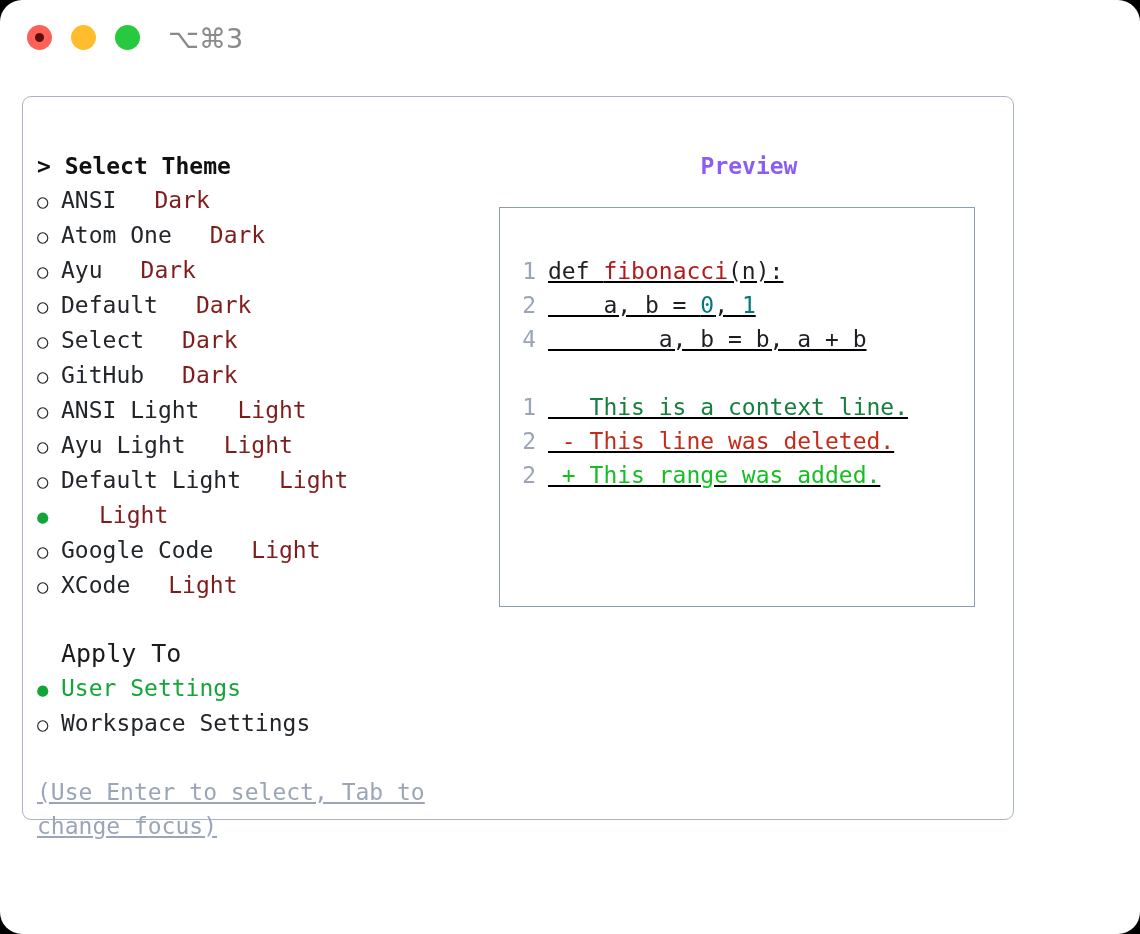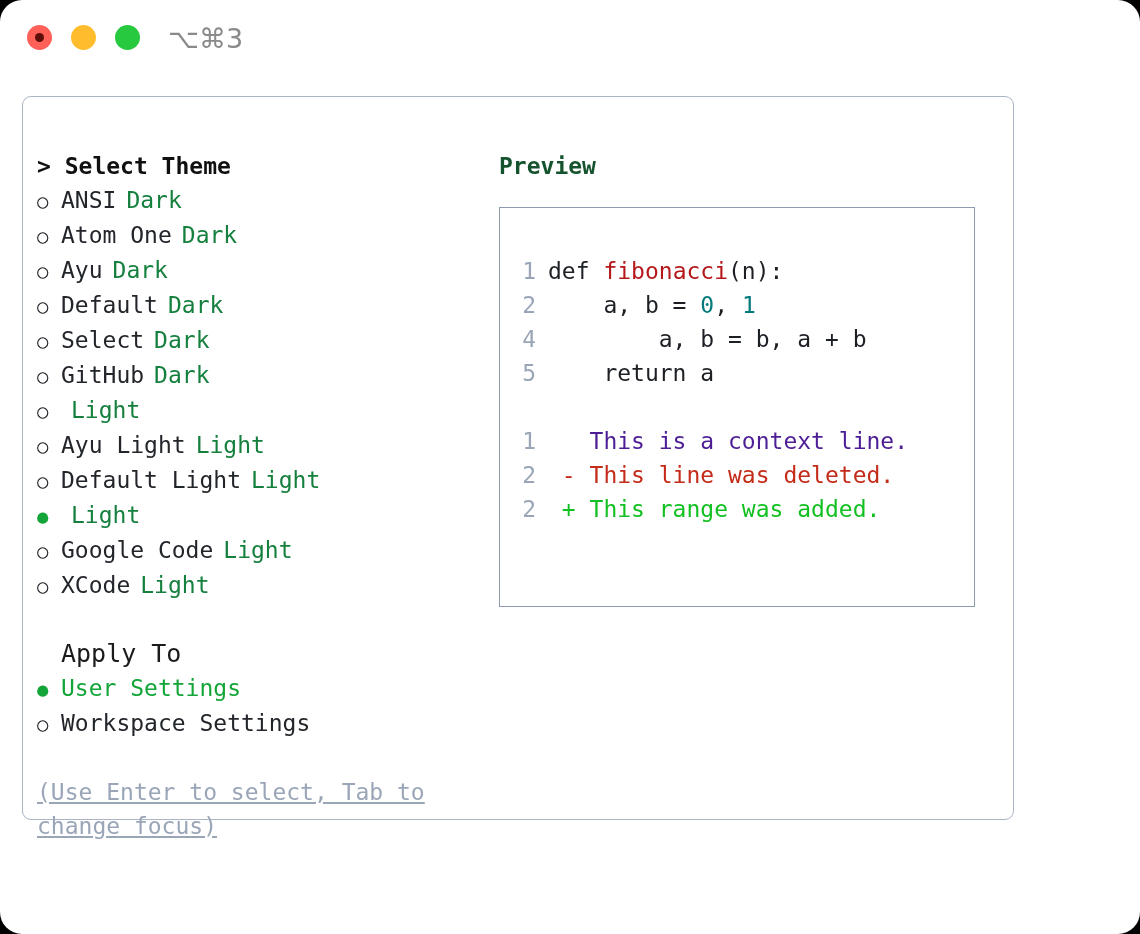--- a/index.html
+++ b/index.html
@@ -121,22 +121,23 @@
     display: inline-block;
     width: 24px;
     flex: 0 0 24px;
     font-size: 19px;
     color: #22252a;
   }
   .opt.selected .bullet { color: #13a538; }
   .opt.selected .opt-label { color: #13a538; }
   .opt-label { color: #22252a; }
   .opt-tag {
-    color: #15803d;
+    color: #7f1d1d;
     padding-left: 10px;
+    margin-left: 28px;
   }
 
   .applyto-block { margin-top: 34px; }
   .applyto-head {
     font-size: 25px;
     line-height: 34px;
     color: #1b1b1b;
     padding-left: 24px;
     white-space: pre;
   }
@@ -155,50 +156,52 @@
   .right-col {
     position: absolute;
     left: 476px;
     top: 52px;
     width: 500px;
   }
   .preview-head {
     font-size: 23px;
     line-height: 34px;
     font-weight: bold;
-    color: #14532d;
+    color: #8b5cf6;
+    text-align: center;
   }
   .preview-box {
     margin-top: 24px;
     width: 476px;
     height: 400px;
     border: 1.6px solid #8e9cb0;
     box-sizing: border-box;
     background: #ffffff;
     padding: 46px 0 12px 10px;
+    text-decoration: underline;
   }
   .code-line {
     font-size: 23px;
     line-height: 34px;
     white-space: pre;
     color: #1c1f24;
   }
   .lno {
     display: inline-block;
     width: 26px;
     text-align: right;
     color: #9aa5b8;
     margin-right: 12px;
   }
   .tok-fn   { color: #b5171b; }
   .tok-num  { color: #007a7a; }
   .tok-call { color: #0a7bbf; }
 
   .diff-gap { height: 34px; }
-  .diff-ctx { color: #4c1d95; margin-top: 48px; }
+  .diff-ctx { color: #15803d; margin-top: 48px; }
   .diff-del { color: #c42b19; }
   .diff-add { color: #13c021; }
 </style>
 </head>
 <body>
 
 <div class="window">
 
   <div class="titlebar">
     <div class="traffic">
@@ -214,21 +217,21 @@
 
       <div class="left-col">
         <div class="section-head">&gt; Select Theme</div>
         <ul class="opt-list" id="theme-list">
             <li class="opt"><span class="bullet">○</span><span class="opt-label">ANSI</span><span class="opt-tag">Dark</span></li>
             <li class="opt"><span class="bullet">○</span><span class="opt-label">Atom One</span><span class="opt-tag">Dark</span></li>
             <li class="opt"><span class="bullet">○</span><span class="opt-label">Ayu</span><span class="opt-tag">Dark</span></li>
             <li class="opt"><span class="bullet">○</span><span class="opt-label">Default</span><span class="opt-tag">Dark</span></li>
             <li class="opt"><span class="bullet">○</span><span class="opt-label">Select</span><span class="opt-tag">Dark</span></li>
             <li class="opt"><span class="bullet">○</span><span class="opt-label">GitHub</span><span class="opt-tag">Dark</span></li>
-            <li class="opt"><span class="bullet">○</span><span class="opt-tag">Light</span></li>
+            <li class="opt"><span class="bullet">○</span><span class="opt-label">ANSI Light</span><span class="opt-tag">Light</span></li>
             <li class="opt"><span class="bullet">○</span><span class="opt-label">Ayu Light</span><span class="opt-tag">Light</span></li>
             <li class="opt"><span class="bullet">○</span><span class="opt-label">Default Light</span><span class="opt-tag">Light</span></li>
             <li class="opt selected"><span class="bullet">●</span><span class="opt-tag">Light</span></li>
             <li class="opt"><span class="bullet">○</span><span class="opt-label">Google Code</span><span class="opt-tag">Light</span></li>
             <li class="opt"><span class="bullet">○</span><span class="opt-label">XCode</span><span class="opt-tag">Light</span></li>
           </ul>
 
         <div class="applyto-block">
           <div class="applyto-head">Apply To</div>
           <ul class="opt-list" id="apply-list">
@@ -240,21 +243,20 @@
         <div class="hint">(Use Enter to select, Tab to change focus)</div>
       </div>
 
       <div class="right-col">
         <div class="preview-head">Preview</div>
         <div class="preview-box">
           <div id="code-block">
               <div class="code-line"><span class="lno">1</span><span>def </span><span class="tok-fn">fibonacci</span><span>(n):</span></div>
               <div class="code-line"><span class="lno">2</span><span>    a, b = </span><span class="tok-num">0</span><span>, </span><span class="tok-num">1</span></div>
               <div class="code-line"><span class="lno">4</span><span>        a, b = b, a + b</span></div>
-              <div class="code-line"><span class="lno">5</span><span>    return a</span></div>
             </div>
           <div class="diff-gap"></div>
           <div id="diff-block">
               <div class="code-line"><span class="lno">1</span><span class="diff-ctx">   This is a context line.</span></div>
               <div class="code-line"><span class="lno">2</span><span class="diff-del"> - This line was deleted.</span></div>
               <div class="code-line"><span class="lno">2</span><span class="diff-add"> + This range was added.</span></div>
             </div>
         </div>
       </div>
 

